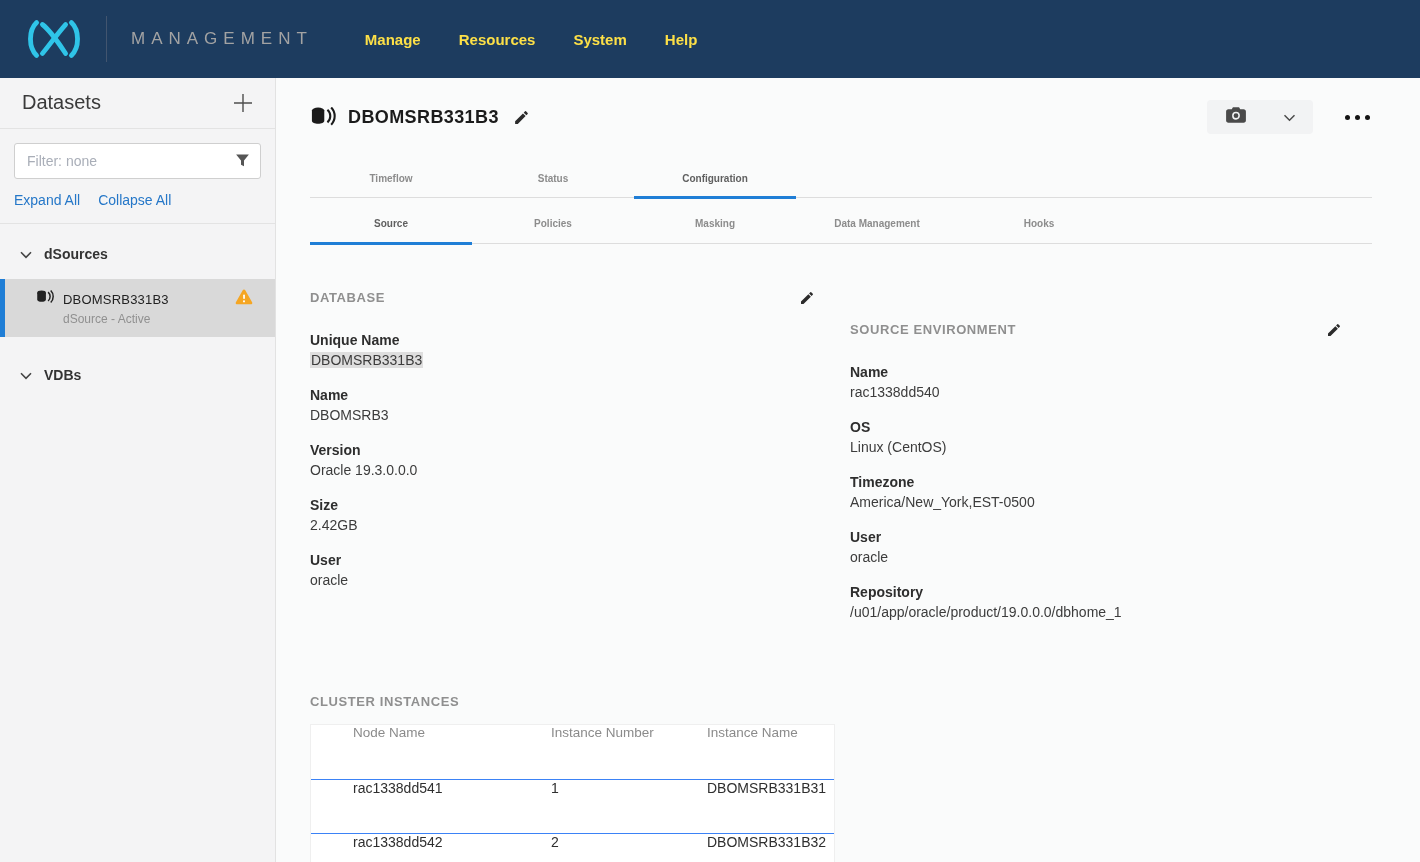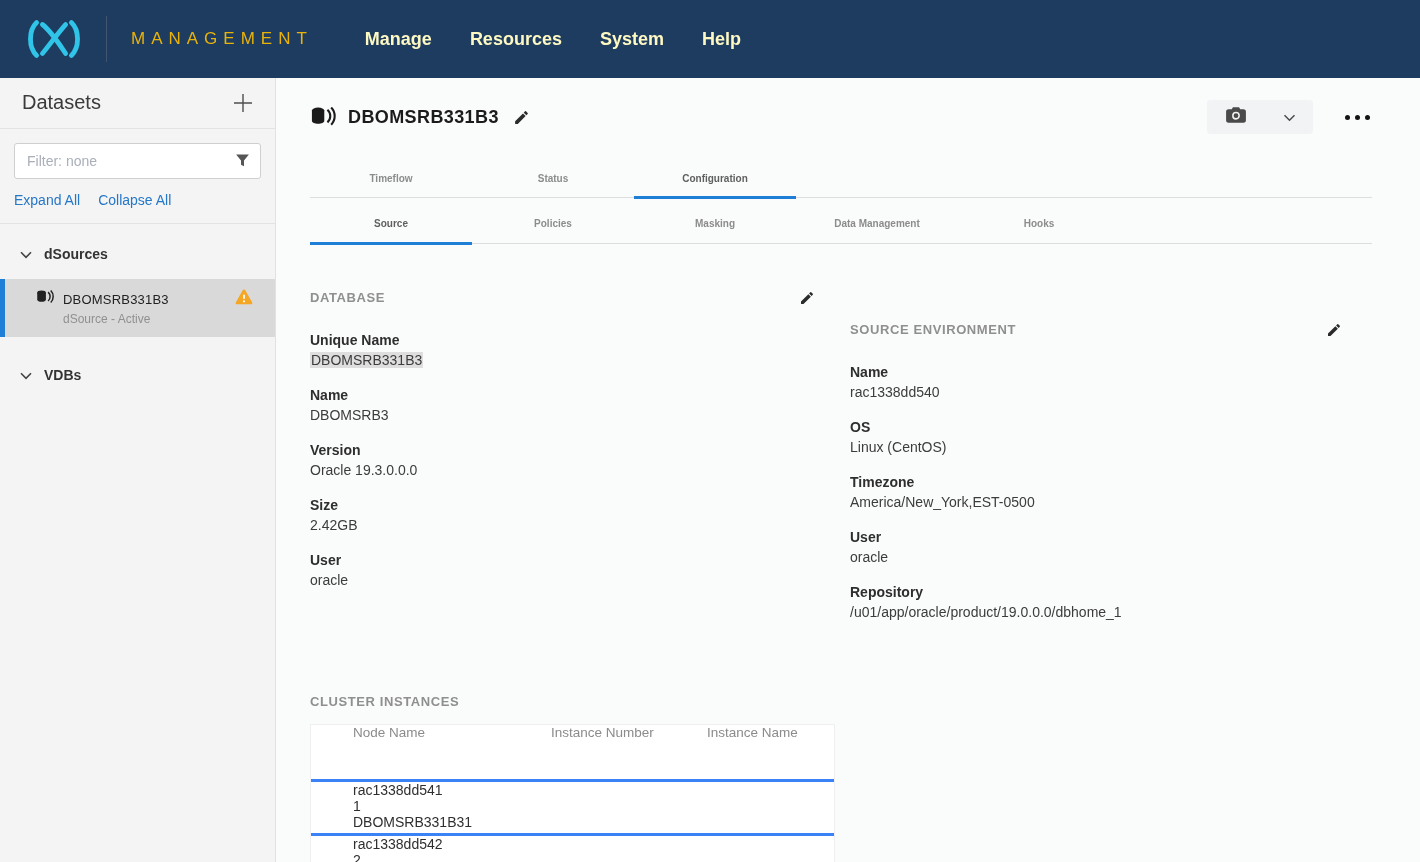--- a/index.html
+++ b/index.html
@@ -11,25 +11,25 @@
   }
   
   .topbar {
     height: 78px; background: #1d3c5f;
     display: flex; align-items: center;
     padding: 0 24px;
   }
   .logo { margin-left: 2px; display: flex; align-items: center; cursor: pointer; }
   .brand-divider { width: 1px; height: 46px; background: #42556f; margin: 0 24px; }
   .brand {
-    color: #eab308; font-size: 17px; letter-spacing: 6px; font-weight: 400;
+    color: #a3a3a3; font-size: 17px; letter-spacing: 6px; font-weight: 400;
   }
   .topnav { display: flex; gap: 38px; margin-left: 52px; }
   .topnav .nav-item {
-    color: #fef9c3; font-size: 18px; font-weight: 700; cursor: pointer;
+    color: #fde047; font-size: 15px; font-weight: 700; cursor: pointer;
   }
   
   .layout { display: flex; height: 784px; }
   
   .sidebar {
     width: 276px; background: #f4f4f5; border-right: 1px solid #e2e2e2;
     flex-shrink: 0; overflow: hidden;
   }
   .sb-header {
     display: flex; justify-content: space-between;
@@ -112,21 +112,21 @@
   .f-label { font-size: 14px; font-weight: 700; color: #2e2e2e; line-height: 19px; }
   .f-value { font-size: 14px; color: #3c3c3c; line-height: 19px; margin-top: 1px; }
   .hl { background: #dedede; padding: 0 1px; }
   
   .cluster { margin-top: 54px; }
   .card {
     margin-top: 14px; width: 525px; background: #ffffff;
     border: 1px solid #efefef; border-bottom: 0;
   }
   .trow { display: flex; align-items: flex-start; height: 54px; }
-  .trow + .trow { border-top: 3px solid #3b82f6; flex-direction: column; }
+  .trow + .trow { border-top: 1px solid #3b82f6; }
   .tc { padding-left: 42px; font-size: 14px; color: #2f2f2f; }
   .c1 { width: 198px; } .c2 { width: 156px; } .c3 { flex: 1; }
   .thead .tc { color: #8b8b8b; font-size: 13.5px; }
 </style>
 </head>
 <body>
 
 <header class="topbar">
   <span class="logo">
     <svg width="56" height="42" viewBox="0 0 58 42">

